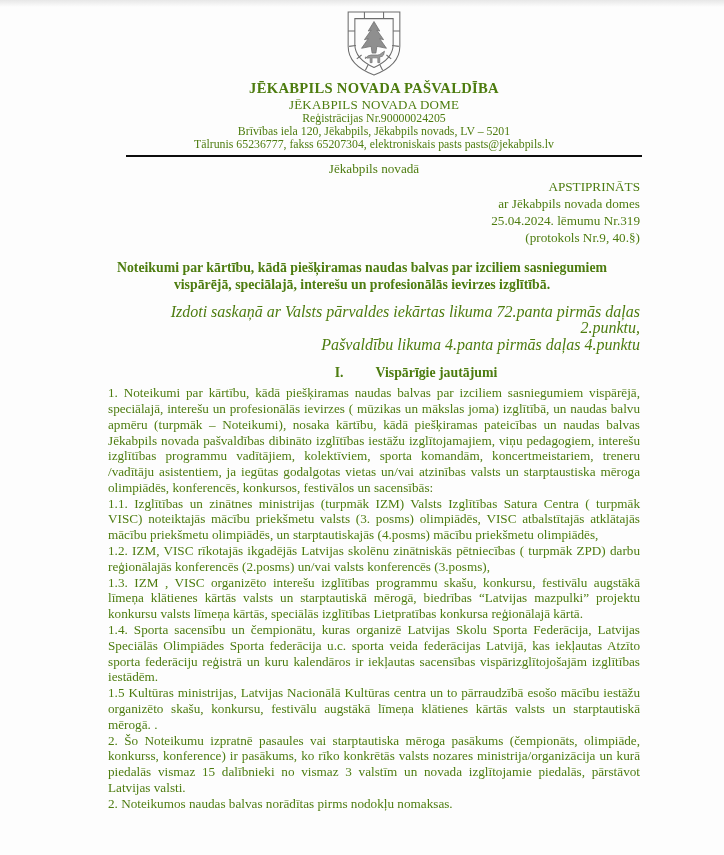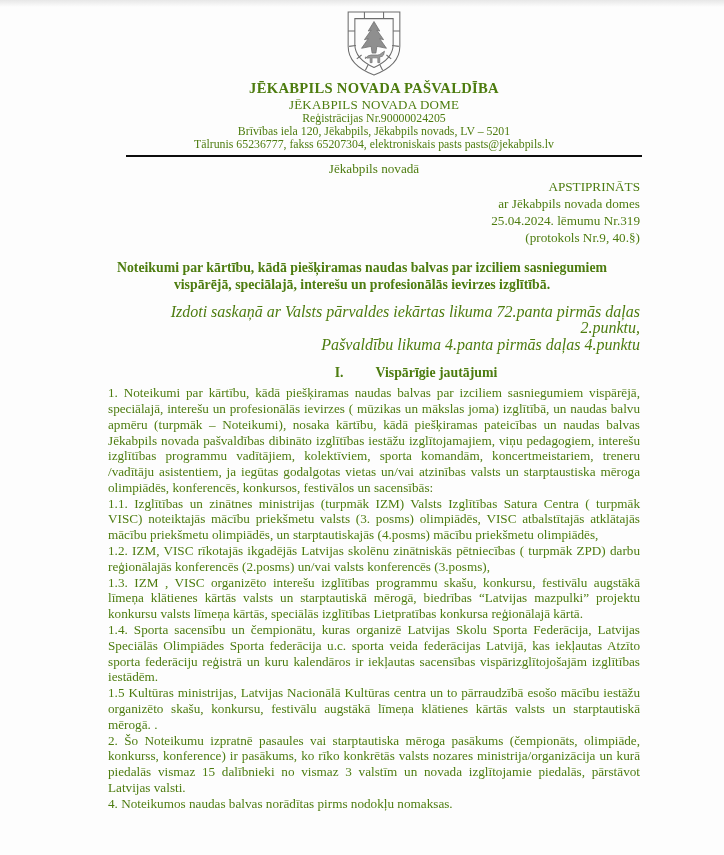--- a/index.html
+++ b/index.html
@@ -97,16 +97,16 @@
   </h2>
 
   <div class="body">
     <p>1. Noteikumi par kārtību, kādā piešķiramas naudas balvas par izciliem sasniegumiem vispārējā, speciālajā,  interešu un profesionālās ievirzes ( mūzikas un mākslas joma) izglītībā, un naudas balvu apmēru (turpmāk – Noteikumi), nosaka kārtību, kādā piešķiramas pateicības un  naudas balvas Jēkabpils novada pašvaldības dibināto izglītības iestāžu izglītojamajiem, viņu pedagogiem, interešu izglītības programmu vadītājiem,  kolektīviem, sporta komandām, koncertmeistariem,  treneru /vadītāju asistentiem, ja iegūtas godalgotas vietas un/vai atzinības valsts un starptaustiska mēroga  olimpiādēs, konferencēs, konkursos, festivālos  un sacensībās:</p>
     <p>1.1. Izglītības un zinātnes ministrijas (turpmāk IZM) Valsts Izglītības Satura Centra ( turpmāk VISC) noteiktajās  mācību priekšmetu valsts  (3. posms)  olimpiādēs, VISC atbalstītajās atklātajās  mācību priekšmetu olimpiādēs,  un starptautiskajās (4.posms)  mācību priekšmetu olimpiādēs,</p>
     <p>1.2. IZM,  VISC rīkotajās ikgadējās Latvijas skolēnu zinātniskās pētniecības ( turpmāk ZPD) darbu reģionālajās konferencēs (2.posms) un/vai valsts konferencēs (3.posms),</p>
     <p>1.3. IZM , VISC organizēto interešu izglītības programmu  skašu,  konkursu, festivālu augstākā līmeņa  klātienes kārtās valsts  un starptautiskā mērogā, biedrības “Latvijas mazpulki” projektu konkursu valsts līmeņa kārtās, speciālās izglītības Lietpratības konkursa reģionālajā kārtā.</p>
     <p>1.4. Sporta sacensību  un čempionātu, kuras organizē Latvijas Skolu Sporta Federācija, Latvijas Speciālās Olimpiādes Sporta federācija u.c. sporta veida federācijas Latvijā, kas iekļautas Atzīto sporta federāciju reģistrā un kuru kalendāros ir iekļautas sacensības vispārizglītojošajām izglītības iestādēm.</p>
     <p>1.5 Kultūras ministrijas, Latvijas Nacionālā Kultūras centra un to pārraudzībā esošo mācību iestāžu organizēto  skašu,  konkursu, festivālu  augstākā līmeņa klātienes kārtās valsts un starptautiskā mērogā. .</p>
     <p>2. Šo Noteikumu izpratnē  pasaules vai starptautiska mēroga pasākums (čempionāts, olimpiāde, konkurss, konference) ir pasākums, ko rīko  konkrētās valsts nozares ministrija/organizācija un kurā piedalās  vismaz 15 dalībnieki no vismaz 3 valstīm un  novada izglītojamie piedalās, pārstāvot Latvijas valsti.</p>
-    <p>4. Noteikumos naudas balvas norādītas pirms nodokļu nomaksas.</p>
+    <p>2. Noteikumos naudas balvas norādītas pirms nodokļu nomaksas.</p>
   </div>
 
 </div>
 
 </body></html>

